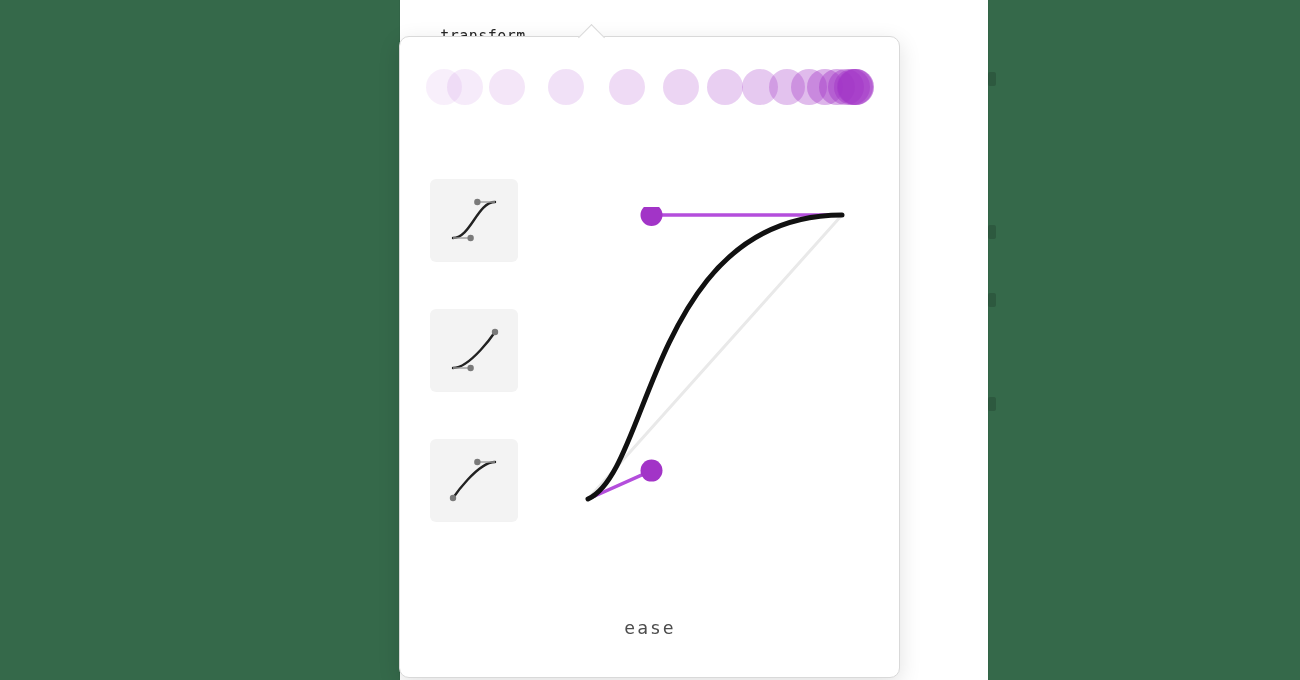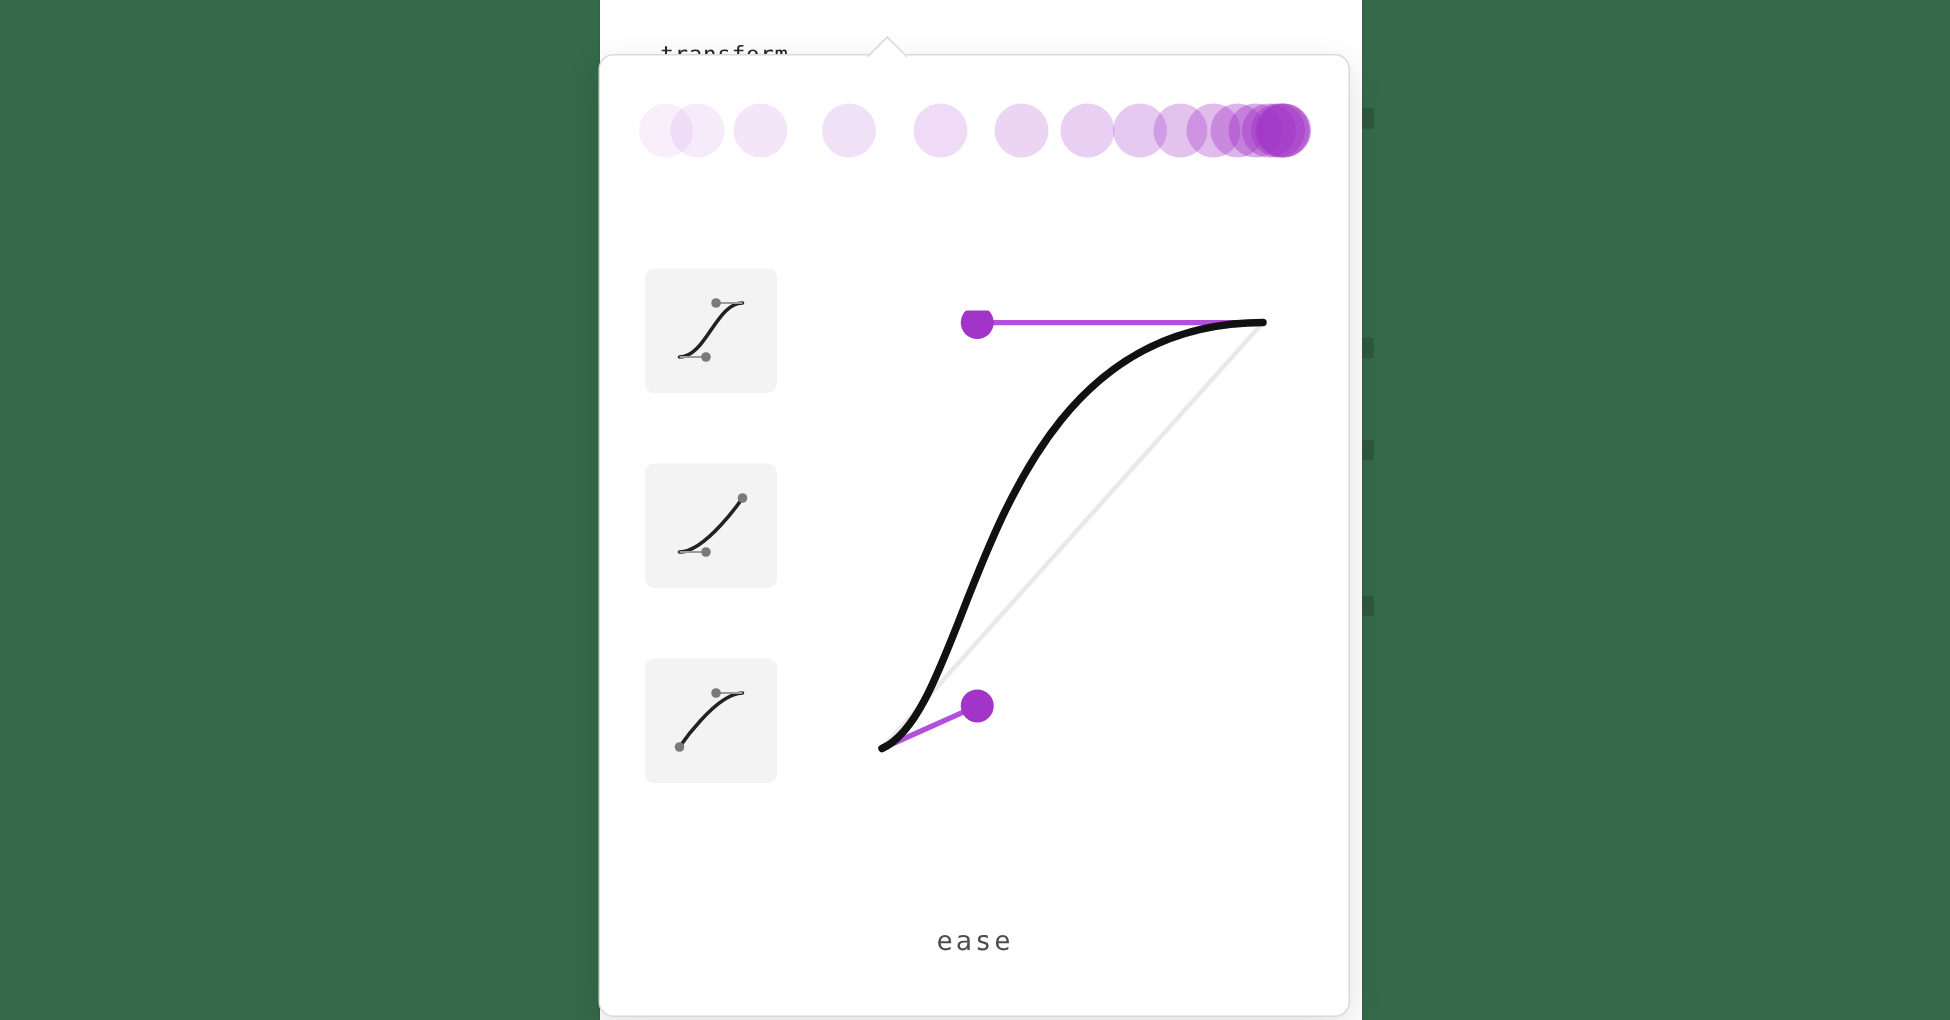--- a/index.html
+++ b/index.html
@@ -8,21 +8,21 @@
     width: 1300px;
     height: 680px;
     background: #35694a;
     font-family: Menlo, Consolas, "DejaVu Sans Mono", monospace;
     overflow: hidden;
   }
   .stage {
     position: absolute;
     left: 400px;
     top: 0;
-    width: 508px;
+    width: 588px;
     height: 680px;
     background: #ffffff;
     box-shadow: 0 0 0 1px rgba(0,0,0,0.04);
   }
   
   .codeline {
     position: absolute;
     left: 0;
     top: 0;
     height: 24px;

